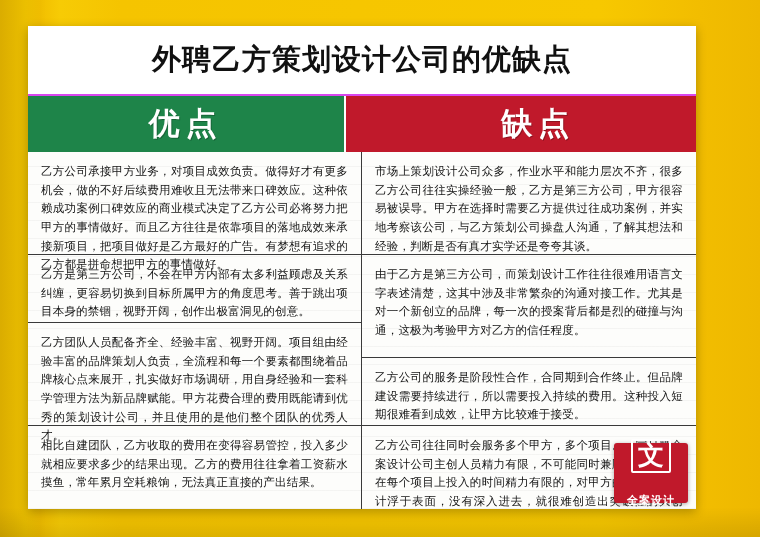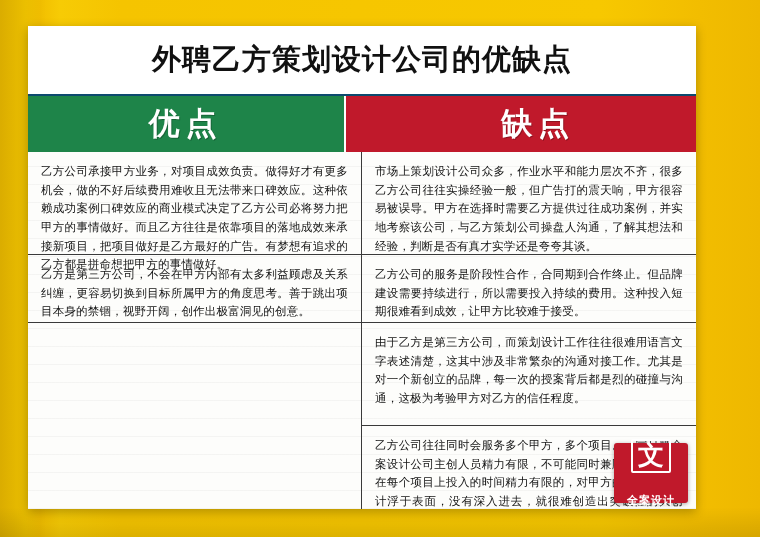--- a/index.html
+++ b/index.html
@@ -68,21 +68,21 @@
     font-size: 29px;
     letter-spacing: 1px;
     color: #111111;
     white-space: nowrap;
   }
 
   .head-row {
     position: relative;
     display: flex;
     height: 56px;
-    border-top: 2px solid #0c4a6e;
+    border-top: 2px solid #d946ef;
   }
   .head-cell {
     flex: 1 1 50%;
     display: flex;
     align-items: center;
     justify-content: center;
     position: relative;
   }
   .head-pro { background: #1e8449; }
   .head-con { background: #c0192b; padding-left: 34px; }
@@ -179,25 +179,27 @@
     <div class="head-divider"></div>
     <div class="head-cell head-con">
       <span class="head-label">缺点</span>
     </div>
   </div>
 
   <div class="content">
     <div class="col left">
       <div class="cell r1">乙方公司承接甲方业务，对项目成效负责。做得好才有更多机会，做的不好后续费用难收且无法带来口碑效应。这种依赖成功案例口碑效应的商业模式决定了乙方公司必将努力把甲方的事情做好。而且乙方往往是依靠项目的落地成效来承接新项目，把项目做好是乙方最好的广告。有梦想有追求的乙方都是拼命想把甲方的事情做好。</div>
       <div class="cell r2">乙方是第三方公司，不会在甲方内部有太多利益顾虑及关系纠缠，更容易切换到目标所属甲方的角度思考。善于跳出项目本身的禁锢，视野开阔，创作出极富洞见的创意。</div>
+      <div class="cell r3">乙方团队人员配备齐全、经验丰富、视野开阔。项目组由经验丰富的品牌策划人负责，全流程和每一个要素都围绕着品牌核心点来展开，扎实做好市场调研，用自身经验和一套科学管理方法为新品牌赋能。甲方花费合理的费用既能请到优秀的策划设计公司，并且使用的是他们整个团队的优秀人才。</div>
+      <div class="cell r4 last">相比自建团队，乙方收取的费用在变得容易管控，投入多少就相应要求多少的结果出现。乙方的费用往往拿着工资薪水摸鱼，常年累月空耗粮饷，无法真正直接的产出结果。</div>
     </div>
     <div class="col right">
-      <div class="cell r1">市场上策划设计公司众多，作业水平和能力层次不齐，很多乙方公司往往实操经验一般，但广告打的震天响，甲方很容易被误导。甲方在选择时需要乙方提供过往成功案例，并实地考察该公司，与乙方策划公司操盘人沟通，了解其想法和经验，判断是否有真才实学还是夸夸其谈。</div>
+      <div class="cell r1">市场上策划设计公司众多，作业水平和能力层次不齐，很多乙方公司往往实操经验一般，乙方是第三方公司，甲方很容易被误导。甲方在选择时需要乙方提供过往成功案例，并实地考察该公司，与乙方策划公司操盘人沟通，了解其想法和经验，判断是否有真才实学还是夸夸其谈。</div>
+      <div class="cell r3">由于乙方是第三方公司，而策划设计工作往往很难用语言文字表述清楚，这其中涉及非常繁杂的沟通对接工作。尤其是对一个新创立的品牌，每一次的授案背后都是烈的碰撞与沟通，这极为考验甲方对乙方的信任程度。</div>
       <div class="cell r2">乙方公司的服务是阶段性合作，合同期到合作终止。但品牌建设需要持续进行，所以需要投入持续的费用。这种投入短期很难看到成效，让甲方比较难于接受。</div>
-      <div class="cell r3">由于乙方是第三方公司，而策划设计工作往往很难用语言文字表述清楚，这其中涉及非常繁杂的沟通对接工作。尤其是对一个新创立的品牌，每一次的授案背后都是烈的碰撞与沟通，这极为考验甲方对乙方的信任程度。</div>
       <div class="cell r4 last">乙方公司往往同时会服务多个甲方，多个项目。一家品牌全案设计公司主创人员精力有限，不可能同时兼顾多个项目。在每个项目上投入的时间精力有限的，对甲方的项目策划设计浮于表面，没有深入进去，就很难创造出突破性的大创意。</div>
     </div>
   </div>
 
   <div class="stamp">
     <div class="stamp-glyph">文</div>
     <div class="stamp-text">全案设计</div>
   </div>
 </div>
 

